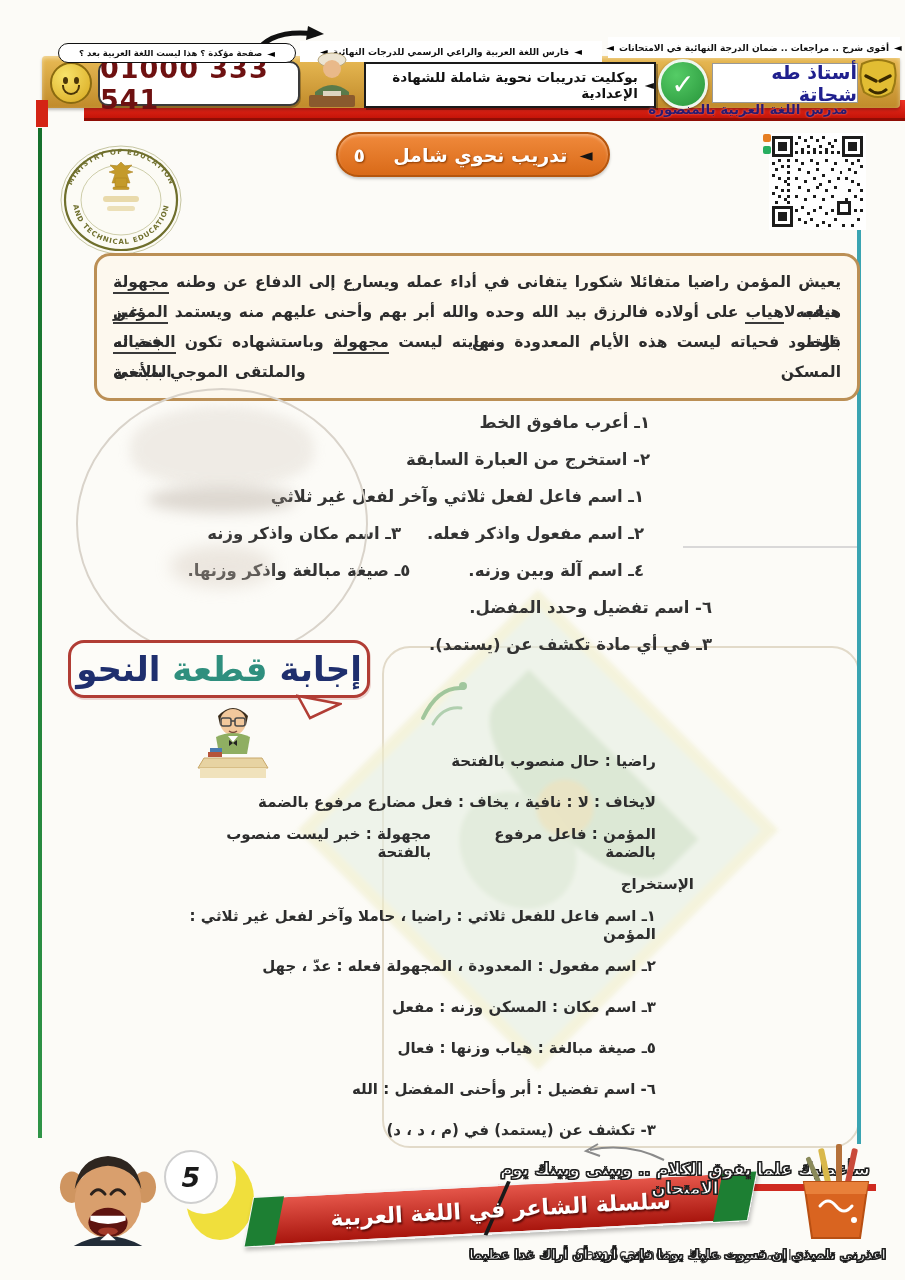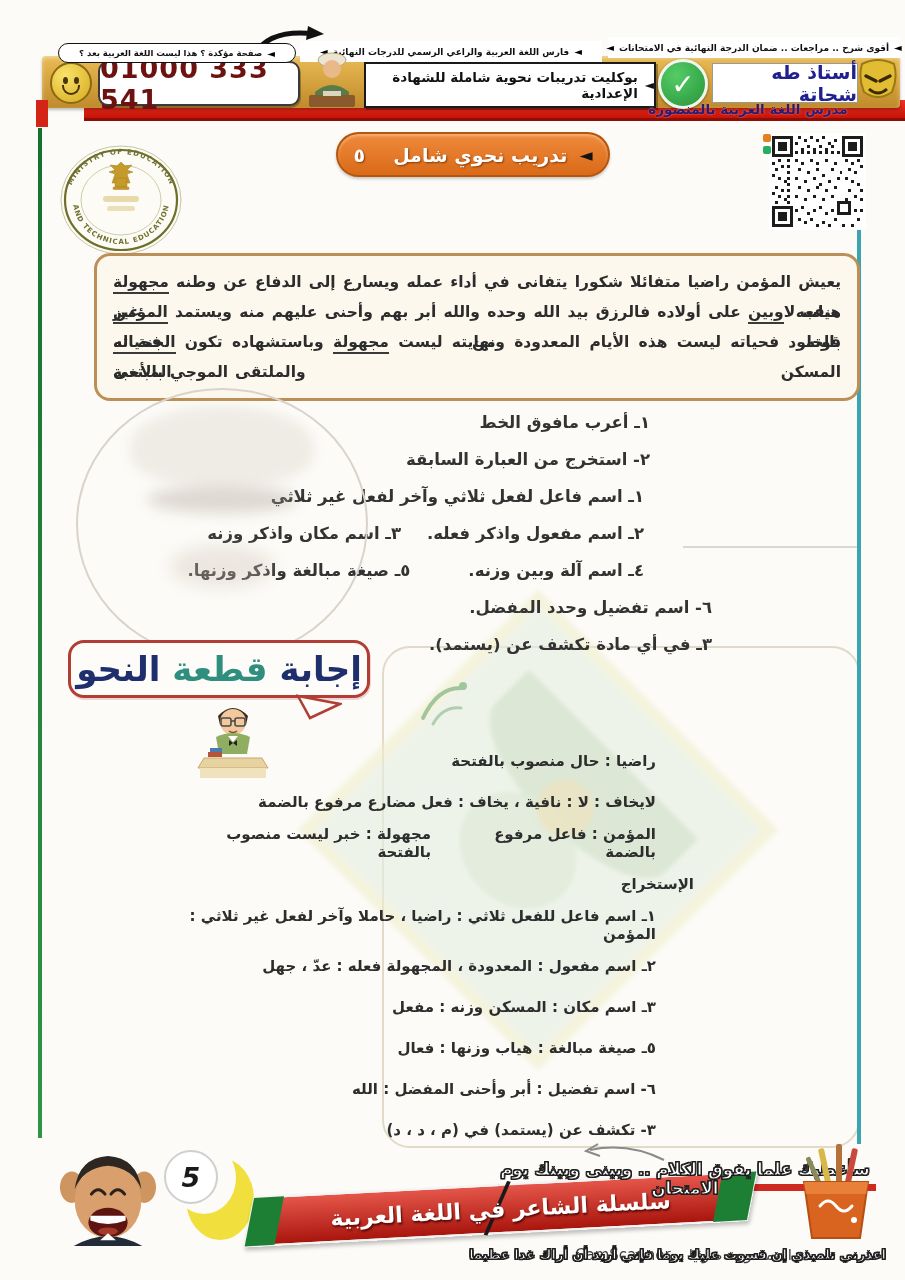--- a/index.html
+++ b/index.html
@@ -230,21 +230,21 @@
   <div class="qrdot2"></div>
 
   <div class="titleband">
     <span class="tri3">◄</span>
     <span class="tt">تدريب نحوي شامل</span>
     <span class="tn">٥</span>
   </div>
 
   <div class="pbox">
     <div class="pline j"><span>يعيش المؤمن راضيا متفائلا شكورا يتفانى في أداء عمله ويسارع إلى الدفاع عن وطنه </span><span class="u">مجهولة</span><span> منفعه غير</span></div>
-    <div class="pline j"><span>هياب لا</span><span class="u">وبين</span><span> على أولاده فالرزق بيد الله وحده والله أبر بهم وأحنى عليهم منه ويستمد </span><span class="u">المؤمن</span><span> قوته من فحياته</span></div>
+    <div class="pline j"><span>هياب لا</span><span class="u">هياب</span><span> على أولاده فالرزق بيد الله وحده والله أبر بهم وأحنى عليهم منه ويستمد </span><span class="u">المؤمن</span><span> قوته من فحياته</span></div>
     <div class="pline j"><span>بالخلود فحياته ليست هذه الأيام المعدودة ونهايته ليست </span><span class="u">مجهولة</span><span> وباستشهاده تكون </span><span class="u">الجنة له</span><span> المسكن المبتغى</span></div>
     <div class="pline plast"><span>والملتقى الموجي بالأحبة</span></div>
   </div>
 
   <div class="facemark">
       <i class="f1"></i>
       <i class="f2"></i>
       <i class="f3"></i>
     </div>
 

